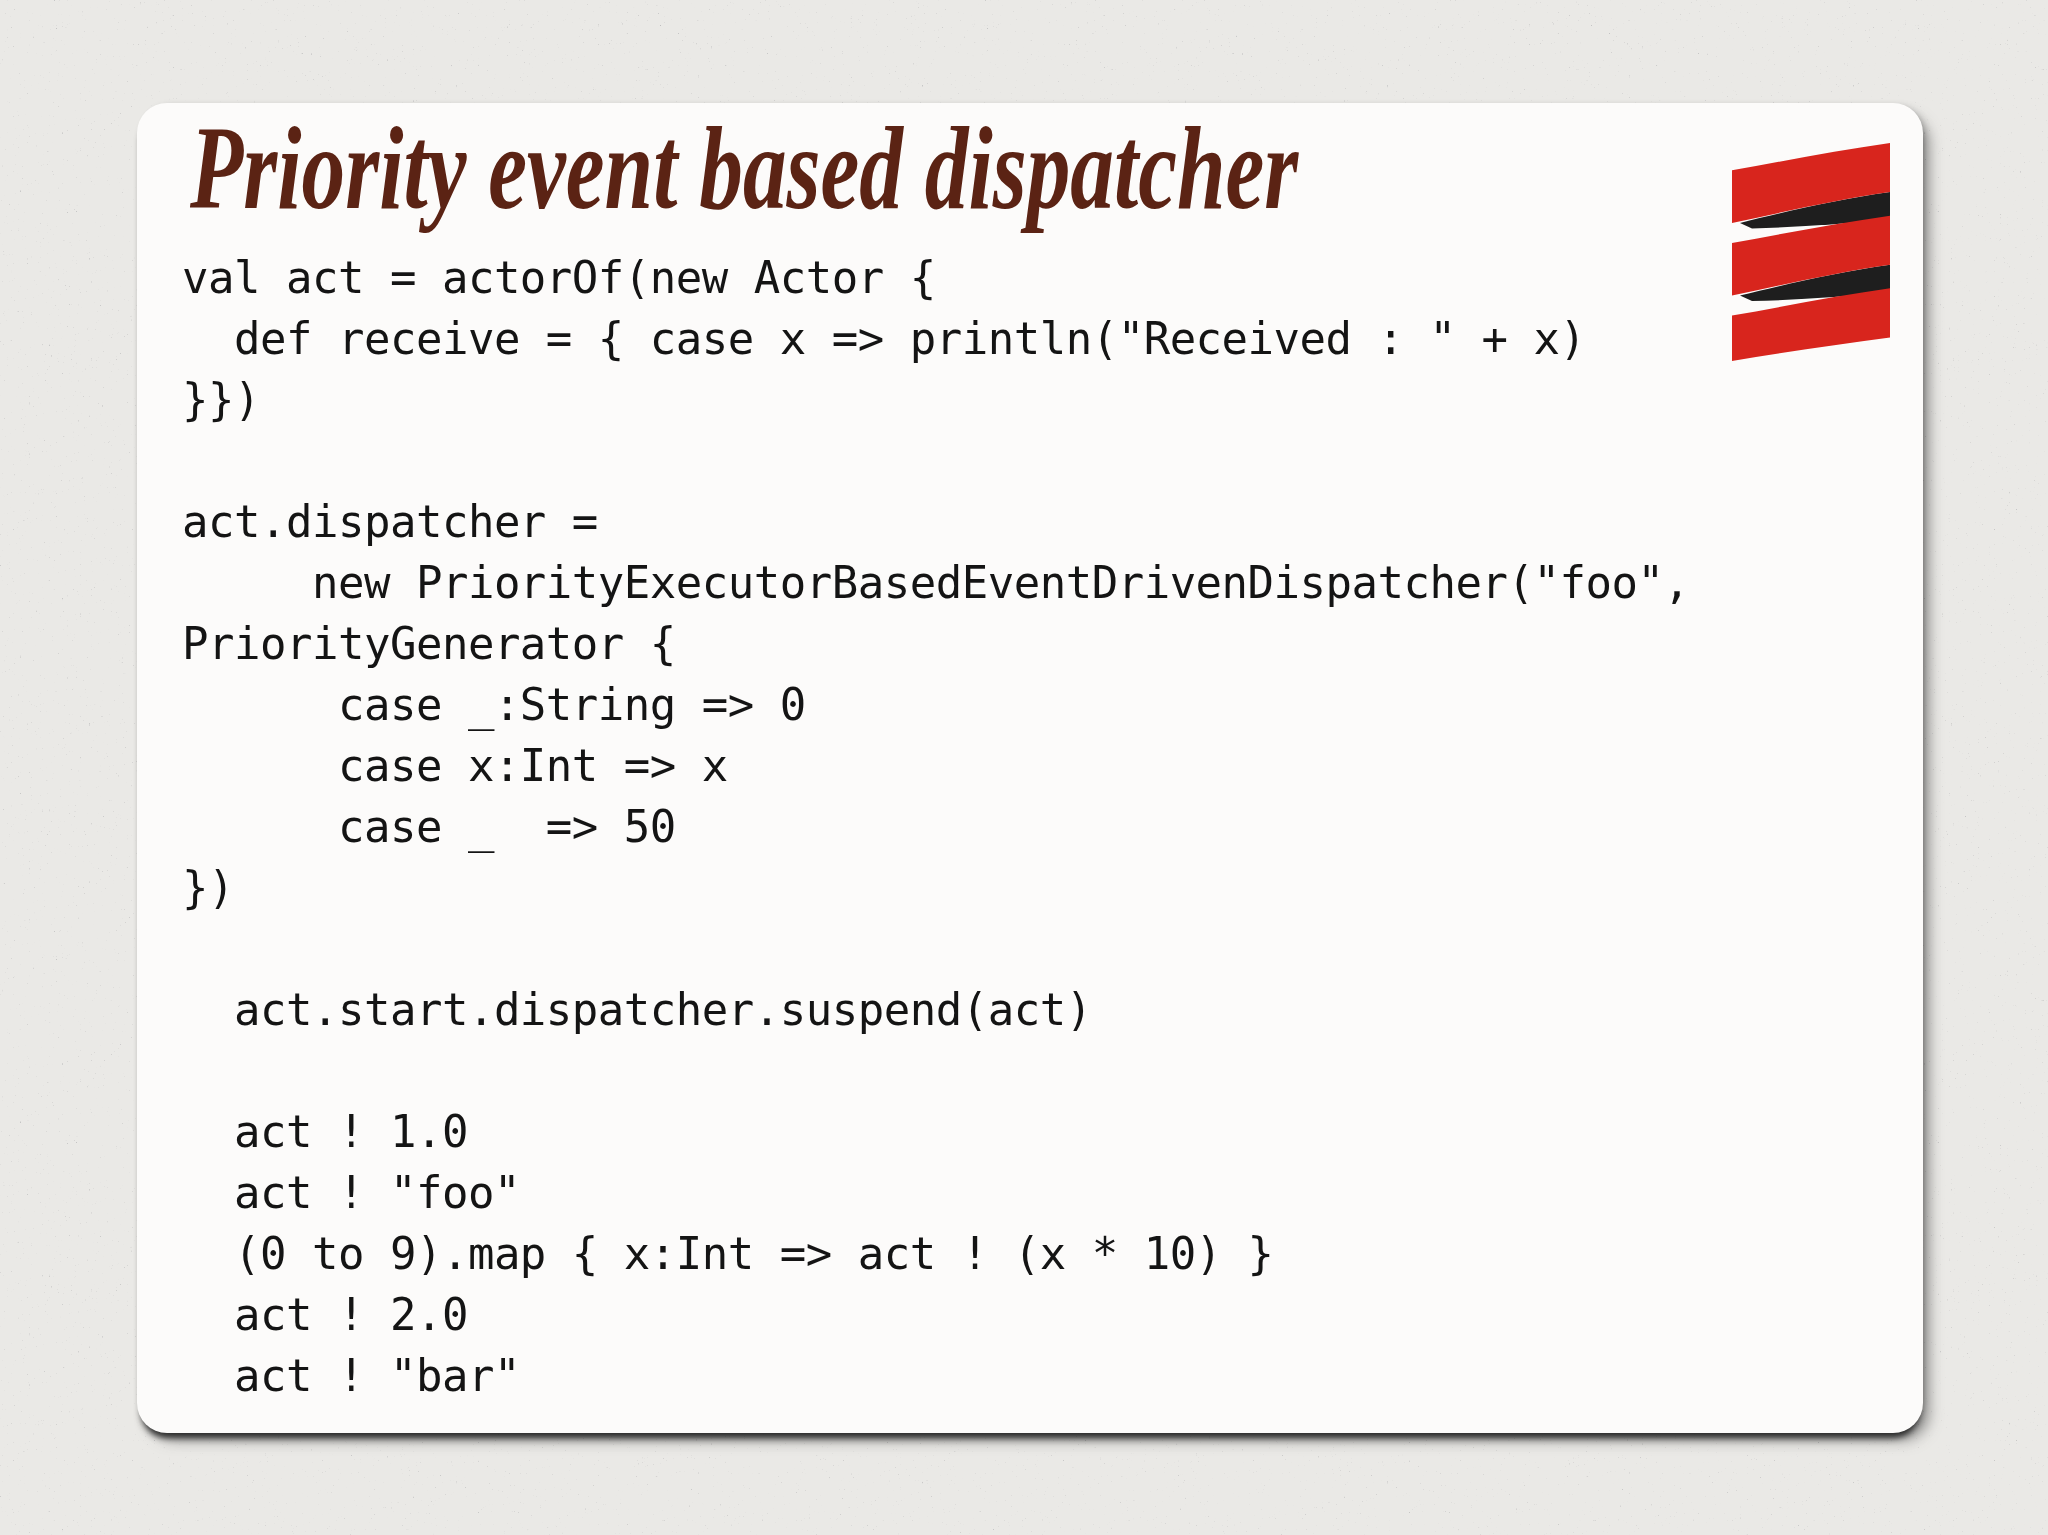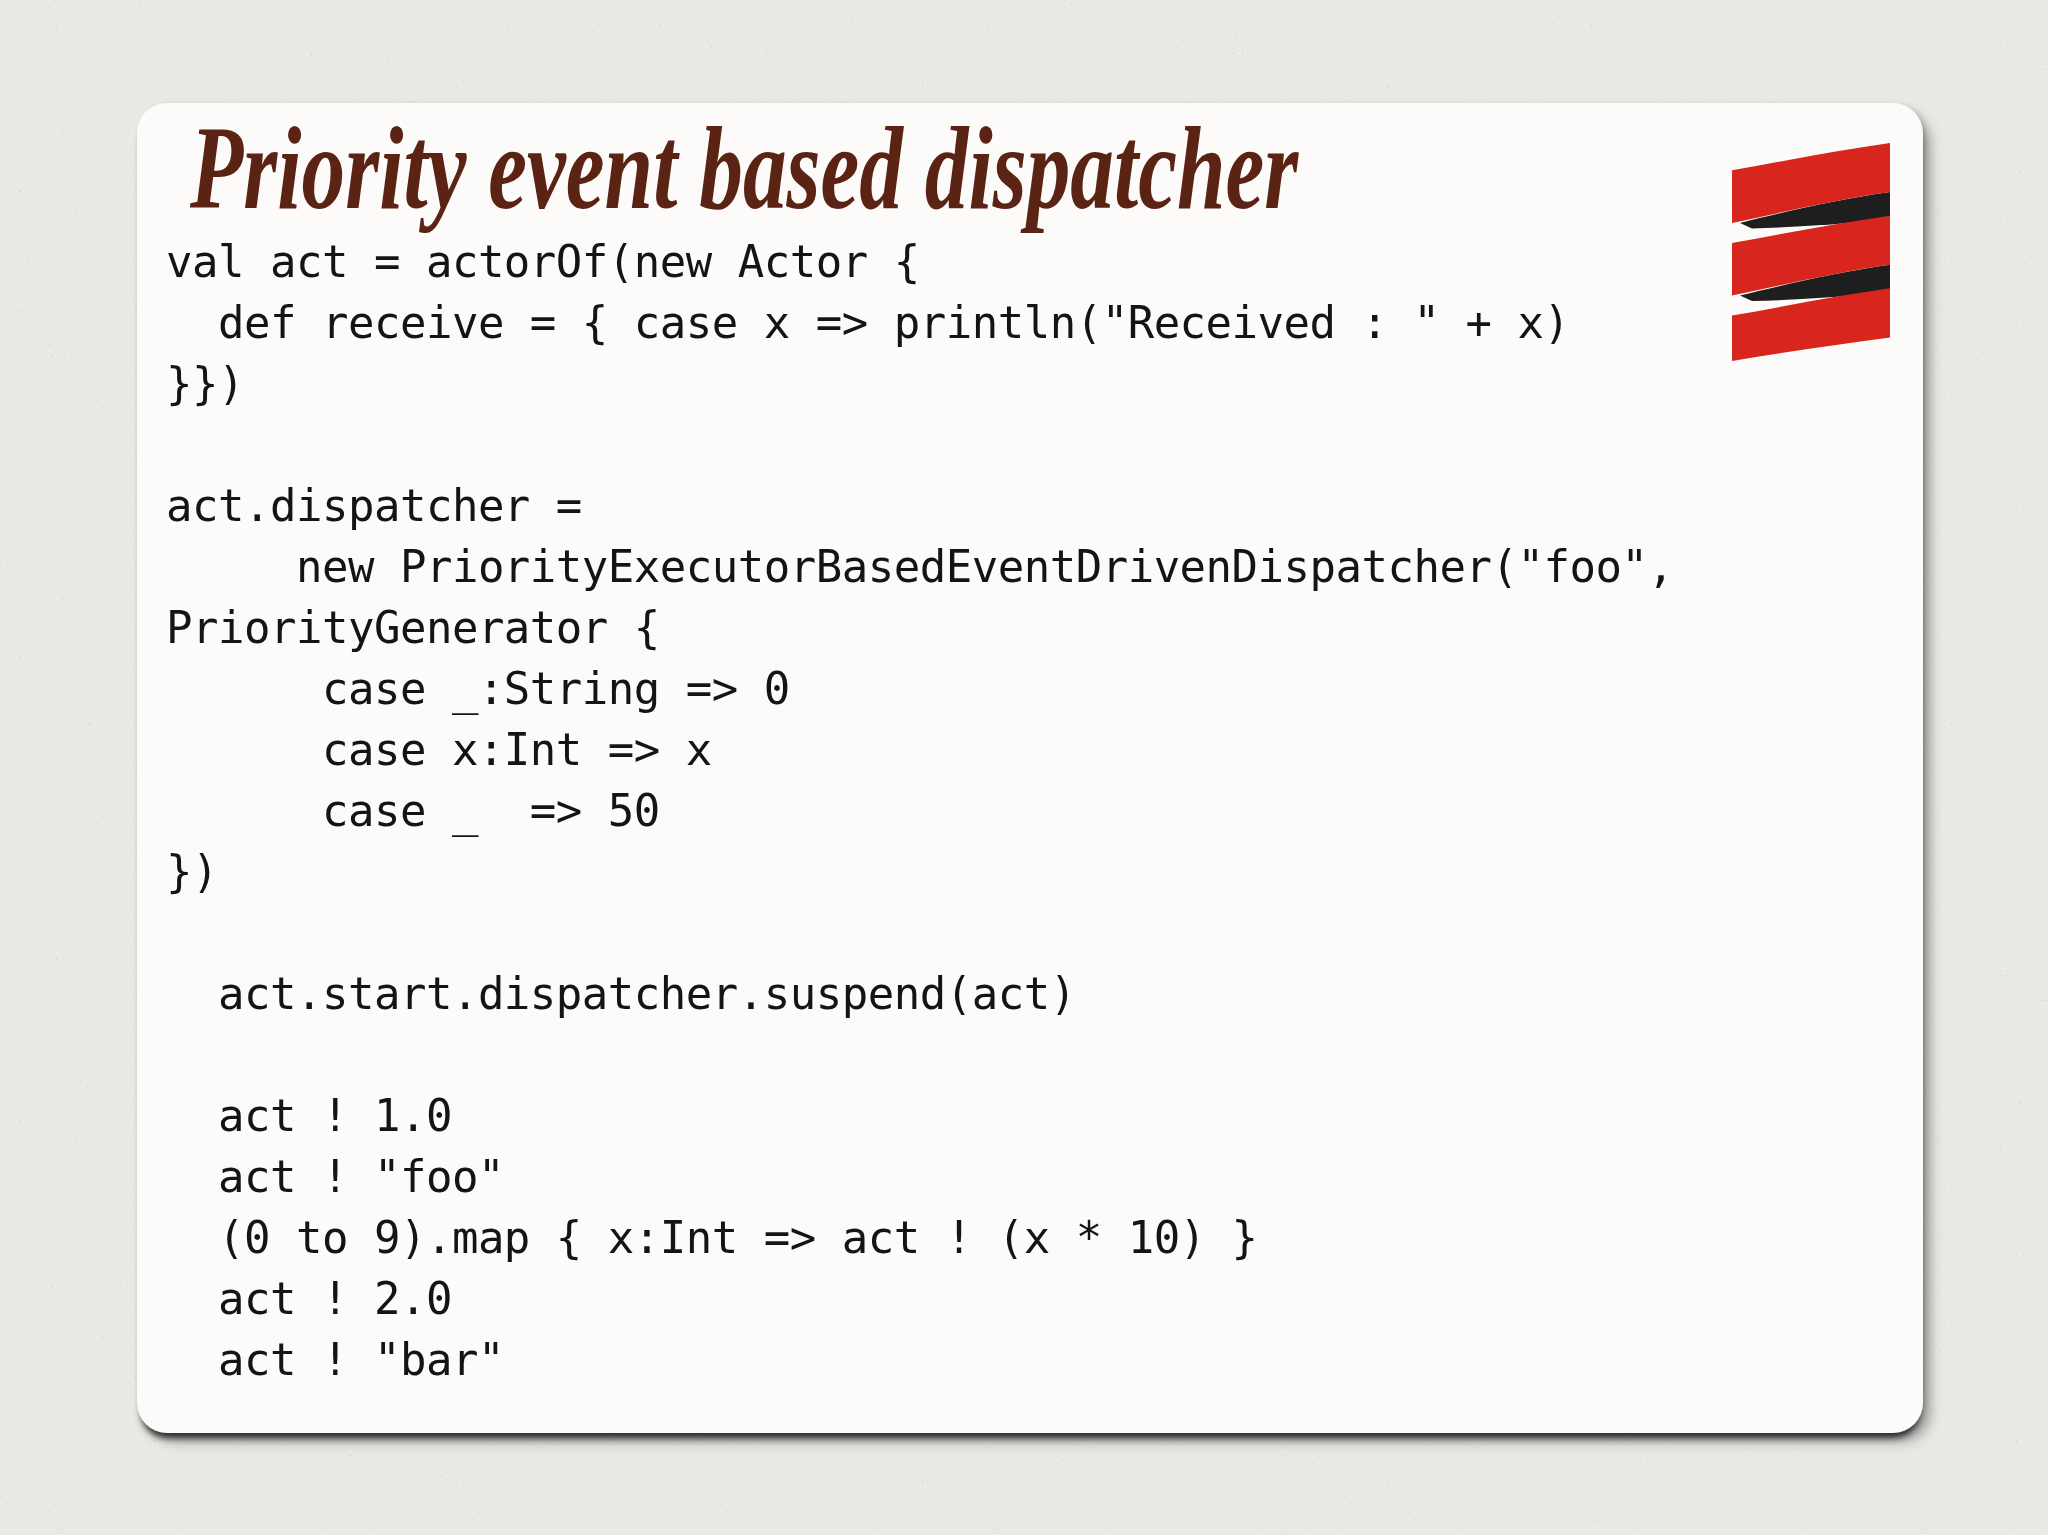--- a/index.html
+++ b/index.html
@@ -50,21 +50,21 @@
     line-height: 1.18;
     color: #5b2314;
     white-space: nowrap;
     transform: scaleX(0.74);
     transform-origin: left top;
   }
   .code-block {
     position: absolute;
     left: 29px;
     top: 128px;
-    margin: 0;
+    margin: 16px;
     font-family: "DejaVu Sans Mono", "Liberation Mono", monospace;
     font-size: 44px;
     line-height: 61px;
     color: #141414;
     white-space: pre;
     letter-spacing: -0.5px;
   }
   .scala-logo {
     position: absolute;
     left: 1595px;

